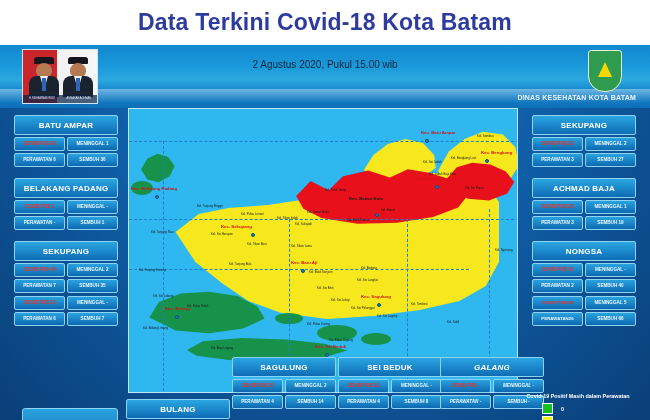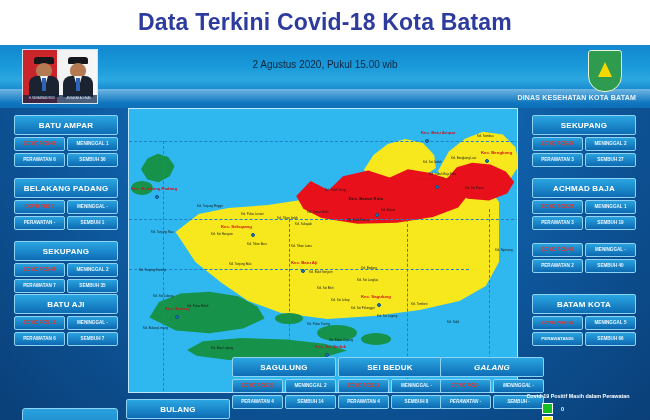--- a/index.html
+++ b/index.html
@@ -312,21 +312,20 @@
     <div class="cap">BELAKANG PADANG</div>
     <div class="grid">
       <div class="cell pos"><span>COVID POS</span>&nbsp;<span>1</span></div>
       <div class="cell"><span>MENINGGAL</span>&nbsp;<span>-</span></div>
       <div class="cell"><span>PERAWATAN</span>&nbsp;<span>-</span></div>
       <div class="cell"><span>SEMBUH</span>&nbsp;<span>1</span></div>
     </div>
   </div>
 
   <div class="card" style="left:14px;top:249px;">
-    <div class="cap">BATU AJI</div>
     <div class="grid">
       <div class="cell pos"><span>COVID POS</span>&nbsp;<span>13</span></div>
       <div class="cell"><span>MENINGGAL</span>&nbsp;<span>-</span></div>
       <div class="cell"><span>PERAWATAN</span>&nbsp;<span>6</span></div>
       <div class="cell"><span>SEMBUH</span>&nbsp;<span>7</span></div>
     </div>
   </div>
 
   <div class="card" style="left:532px;top:70px;">
     <div class="cap">SEKUPANG</div>
@@ -342,30 +341,30 @@
     <div class="cap">ACHMAD BAJA</div>
     <div class="grid">
       <div class="cell pos"><span>COVID POS</span>&nbsp;<span>23</span></div>
       <div class="cell"><span>MENINGGAL</span>&nbsp;<span>1</span></div>
       <div class="cell"><span>PERAWATAN</span>&nbsp;<span>3</span></div>
       <div class="cell"><span>SEMBUH</span>&nbsp;<span>19</span></div>
     </div>
   </div>
 
   <div class="card" style="left:532px;top:196px;">
+    <div class="cap">NONGSA</div>
     <div class="grid">
       <div class="cell pos"><span>COVID POS</span>&nbsp;<span>42</span></div>
       <div class="cell"><span>MENINGGAL</span>&nbsp;<span>-</span></div>
       <div class="cell"><span>PERAWATAN</span>&nbsp;<span>2</span></div>
       <div class="cell"><span>SEMBUH</span>&nbsp;<span>40</span></div>
     </div>
   </div>
 
   <div class="card" style="left:532px;top:249px;">
-    <div class="cap">BATAM KOTA</div>
     <div class="grid">
       <div class="cell pos two">
           <span>COVID POS</span>
           <br>
           <span>100</span>
         </div>
       <div class="cell"><span>MENINGGAL</span>&nbsp;<span>5</span></div>
       <div class="cell two">
           <span>PERAWATAN</span>
           <br>

